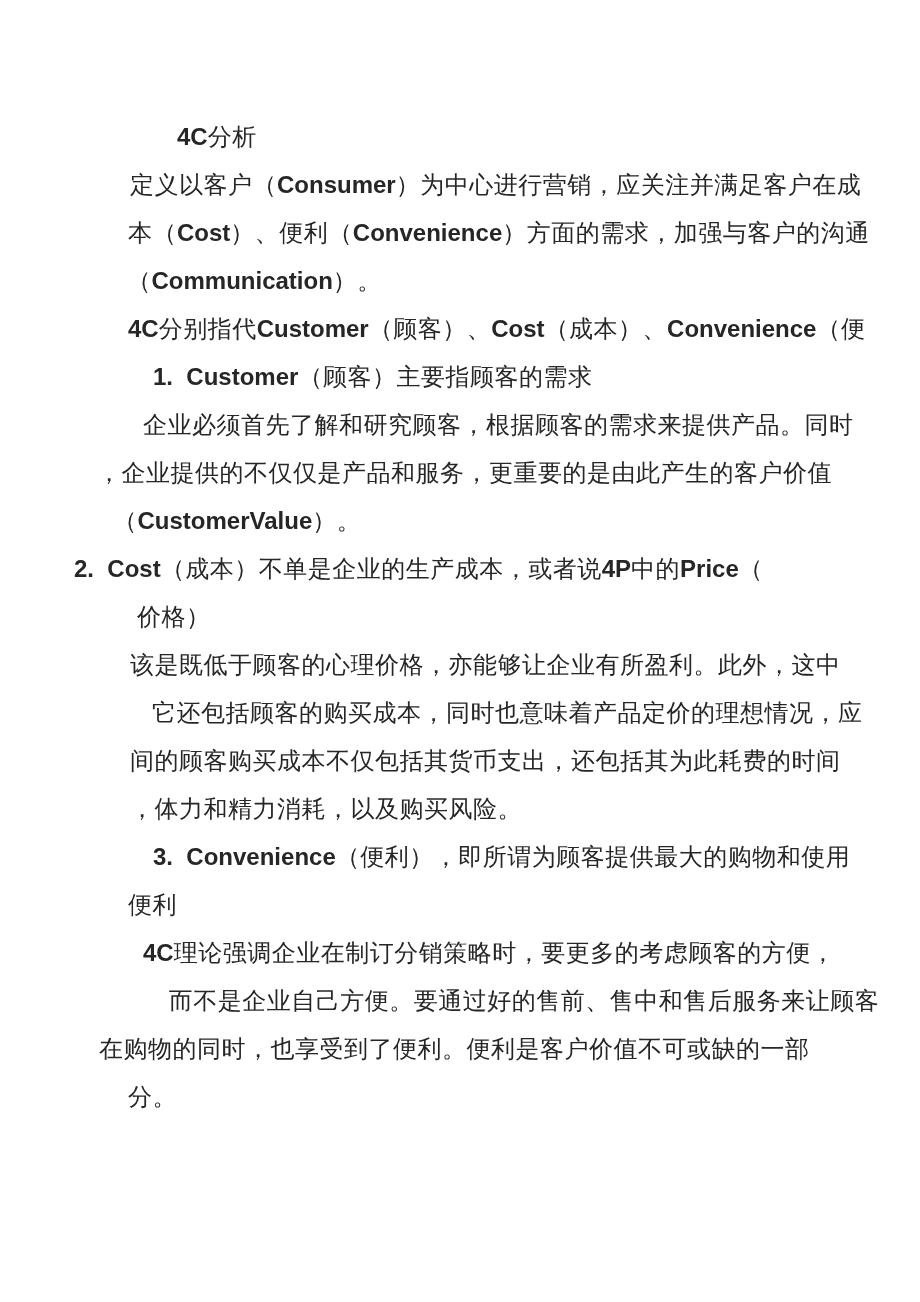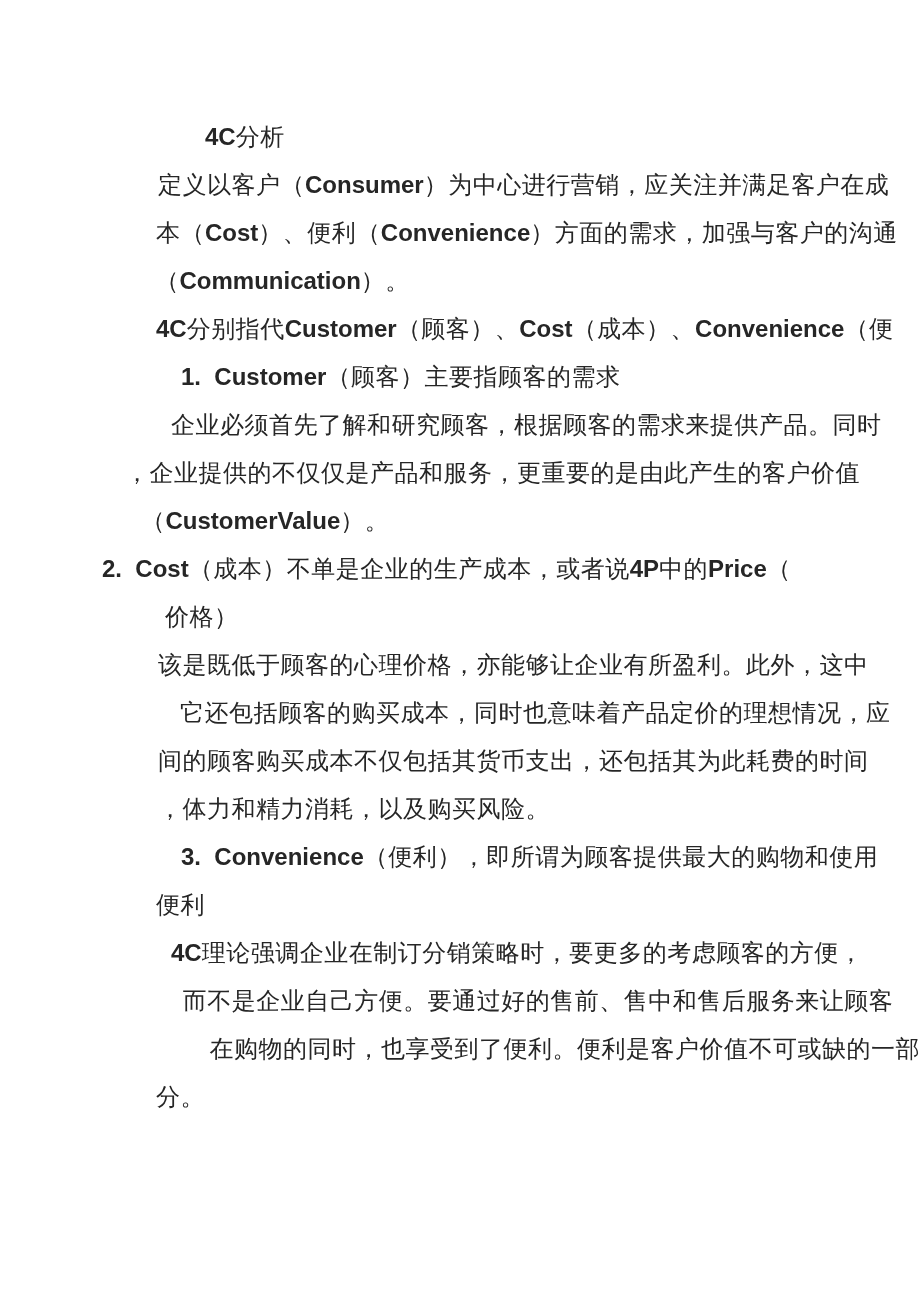--- a/index.html
+++ b/index.html
@@ -15,21 +15,20 @@
     overflow: hidden;
   }
   .page {
     position: relative;
     width: 920px;
     height: 1302px;
     background: #ffffff;
   }
   .content {
     padding-top: 113px;
-    padding-left: 28px;
   }
   .line {
     height: 48px;
     line-height: 48px;
     font-size: 24px;
     white-space: pre;
     font-weight: 300;
     letter-spacing: 0.5px;
   }
   .title {
@@ -58,17 +57,17 @@
         <div class="line" style="margin-left: 74px;"><span class="lat">2.  Cost</span>（成本）不单是企业的生产成本，或者说<span class="lat">4P</span>中的<span class="lat">Price</span>（</div>
         <div class="line" style="margin-left: 137px;">价格）</div>
         <div class="line" style="margin-left: 130px;">该是既低于顾客的心理价格，亦能够让企业有所盈利。此外，这中</div>
         <div class="line" style="margin-left: 152px;">它还包括顾客的购买成本，同时也意味着产品定价的理想情况，应</div>
         <div class="line" style="margin-left: 130px;">间的顾客购买成本不仅包括其货币支出，还包括其为此耗费的时间</div>
         <div class="line" style="margin-left: 130px;">，体力和精力消耗，以及购买风险。</div>
         <div class="line" style="margin-left: 153px;"><span class="lat">3.  Convenience</span>（便利），即所谓为顾客提供最大的购物和使用</div>
         <div class="line" style="margin-left: 128px;">便利</div>
         <div class="line" style="margin-left: 143px;"><span class="lat">4C</span>理论强调企业在制订分销策略时，要更多的考虑顾客的方便，</div>
         <div class="line" style="margin-left: 128px; text-align: center;">而不是企业自己方便。要通过好的售前、售中和售后服务来让顾客</div>
-        <div class="line" style="margin-left: 99px; text-align: right;">在购物的同时，也享受到了便利。便利是客户价值不可或缺的一部</div>
+        <div class="line" style="margin-left: 99px;">在购物的同时，也享受到了便利。便利是客户价值不可或缺的一部</div>
         <div class="line" style="margin-left: 128px;">分。</div>
       </div>
   </div>
 </div>
 
 </body></html>

